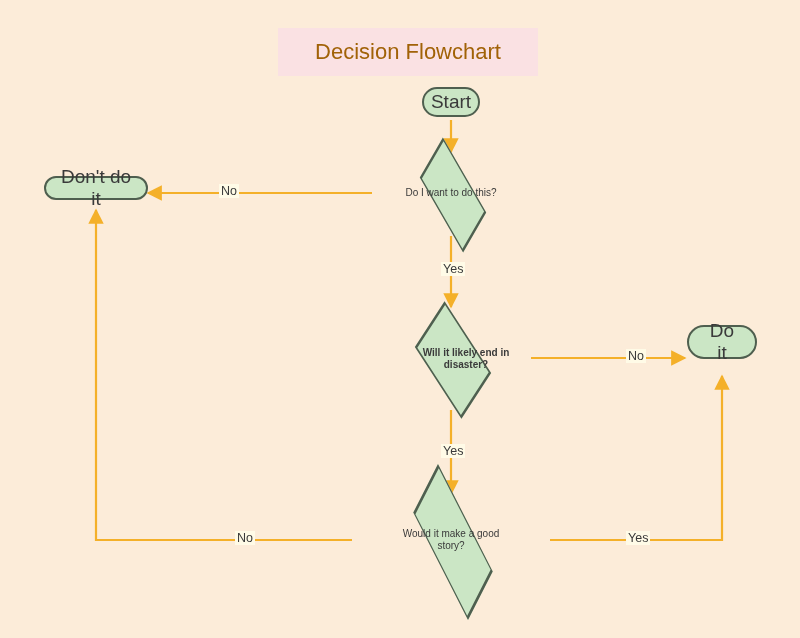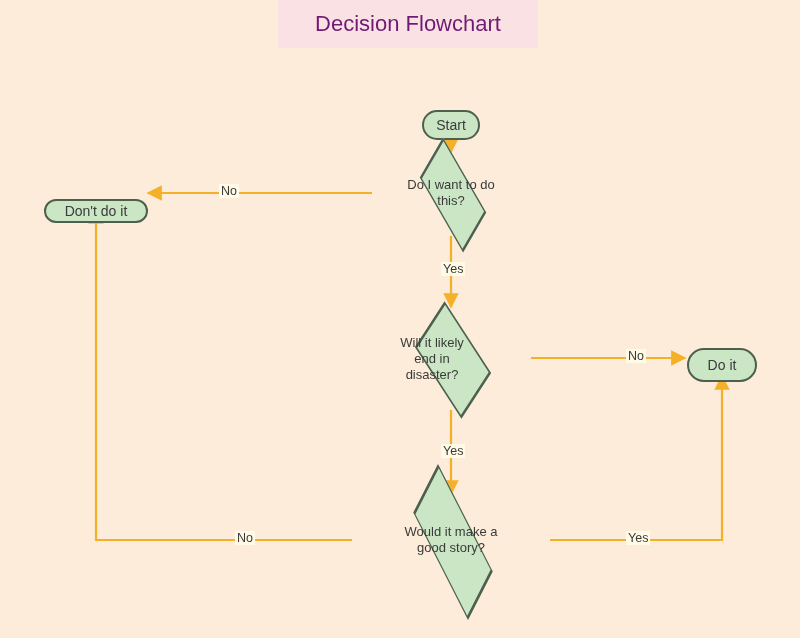--- a/index.html
+++ b/index.html
@@ -12,29 +12,29 @@
     overflow: hidden;
   }
   .stage {
     position: relative;
     width: 800px;
     height: 638px;
   }
   .title-box {
     position: absolute;
     left: 278px;
-    top: 0;
+    top: 28px;
     width: 260px;
     height: 48px;
     background: #fae1e3;
     display: flex;
     align-items: center;
     justify-content: center;
     font-size: 22px;
-    color: #701a75;
+    color: #a16207;
     font-weight: 400;
   }
   svg.conn {
     position: absolute;
     left: 0;
     top: 0;
     width: 800px;
     height: 638px;
     pointer-events: none;
   }
@@ -46,39 +46,38 @@
     text-align: center;
     font-size: 13px;
     color: #3a3a3a;
     box-sizing: border-box;
   }
   .terminator {
     background: #cbe6c5;
     border: 2px solid #4f5f4f;
     border-radius: 999px;
     padding: 10px 14px;
-    font-size: 14px;
-    margin-top: 23px;
+    font-size: 19px;
   }
   .diamond-wrap {
     position: absolute;
   }
   .diamond {
     position: absolute;
     background: #cbe6c5;
     border: 2px solid #4f5f4f;
     transform: rotate(45deg);
   }
   .dlabel {
     position: absolute;
     display: flex;
     align-items: center;
     justify-content: center;
     text-align: center;
-    font-size: 13px;
+    font-size: 10px;
     color: #3a3a3a;
     line-height: 1.25;
     pointer-events: none;
   }
   .edge-label {
     position: absolute;
     background: #fffbe7;
     font-size: 12.5px;
     color: #3a3a3a;
     padding: 0 2px;
@@ -130,20 +129,20 @@
   <div class="node terminator" style="left:687px; top:325px; width:70px; height:34px;">Do it</div>
 
   <div class="diamond-wrap" style="left:393px; top:135px; width:116px; height:116px;">
     <div class="diamond" style="left:29px; top:29px; width:58px; height:58px; transform: rotate(45deg) skew(15deg,15deg) scale(1.35,0.72);"></div>
   </div>
   <div class="dlabel" style="left:401px; top:176px; width:100px; height:34px;">Do I want to do this?</div>
 
   <div class="diamond-wrap" style="left:393px; top:300px; width:116px; height:116px;">
     <div class="diamond" style="left:29px; top:29px; width:58px; height:58px; transform: rotate(45deg) skew(12deg,12deg) scale(1.35,0.86);"></div>
   </div>
-  <div class="dlabel" style="left:388px; top:337px; width:88px; height:44px;">Will it likely end in disaster?</div>
+  <div class="dlabel" style="left:422px; top:337px; width:88px; height:44px;font-weight:bold;">Will it likely end in disaster?</div>
 
   <div class="diamond-wrap" style="left:380px; top:469px; width:142px; height:142px;">
     <div class="diamond" style="left:36px; top:36px; width:70px; height:70px; transform: rotate(45deg) skew(18deg,18deg) scale(1.55,0.70);"></div>
   </div>
   <div class="dlabel" style="left:398px; top:523px; width:106px; height:34px;text-align:center;">Would it make a good story?</div>
 
 </div>
 
 </body></html>

